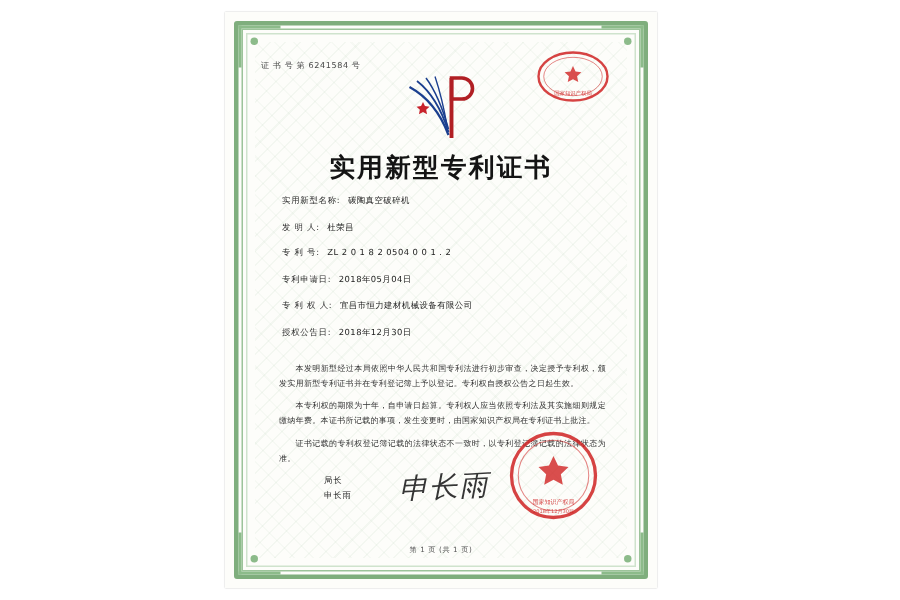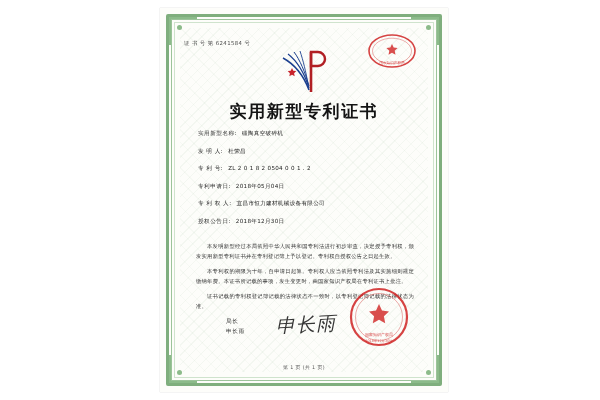--- a/index.html
+++ b/index.html
@@ -17,21 +17,21 @@
   .page {
     position: relative;
     width: 600px;
     height: 400px;
     background: #ffffff;
   }
 
   
   .cert {
     position: absolute;
-    left: 160px;
+    left: 150px;
     top: 8px;
     width: 288px;
     height: 384px;
     background: #fdfdfa;
     box-shadow: 0 0 1px rgba(0,0,0,0.25);
     overflow: hidden;
   }
 
   
   .border-outer {

